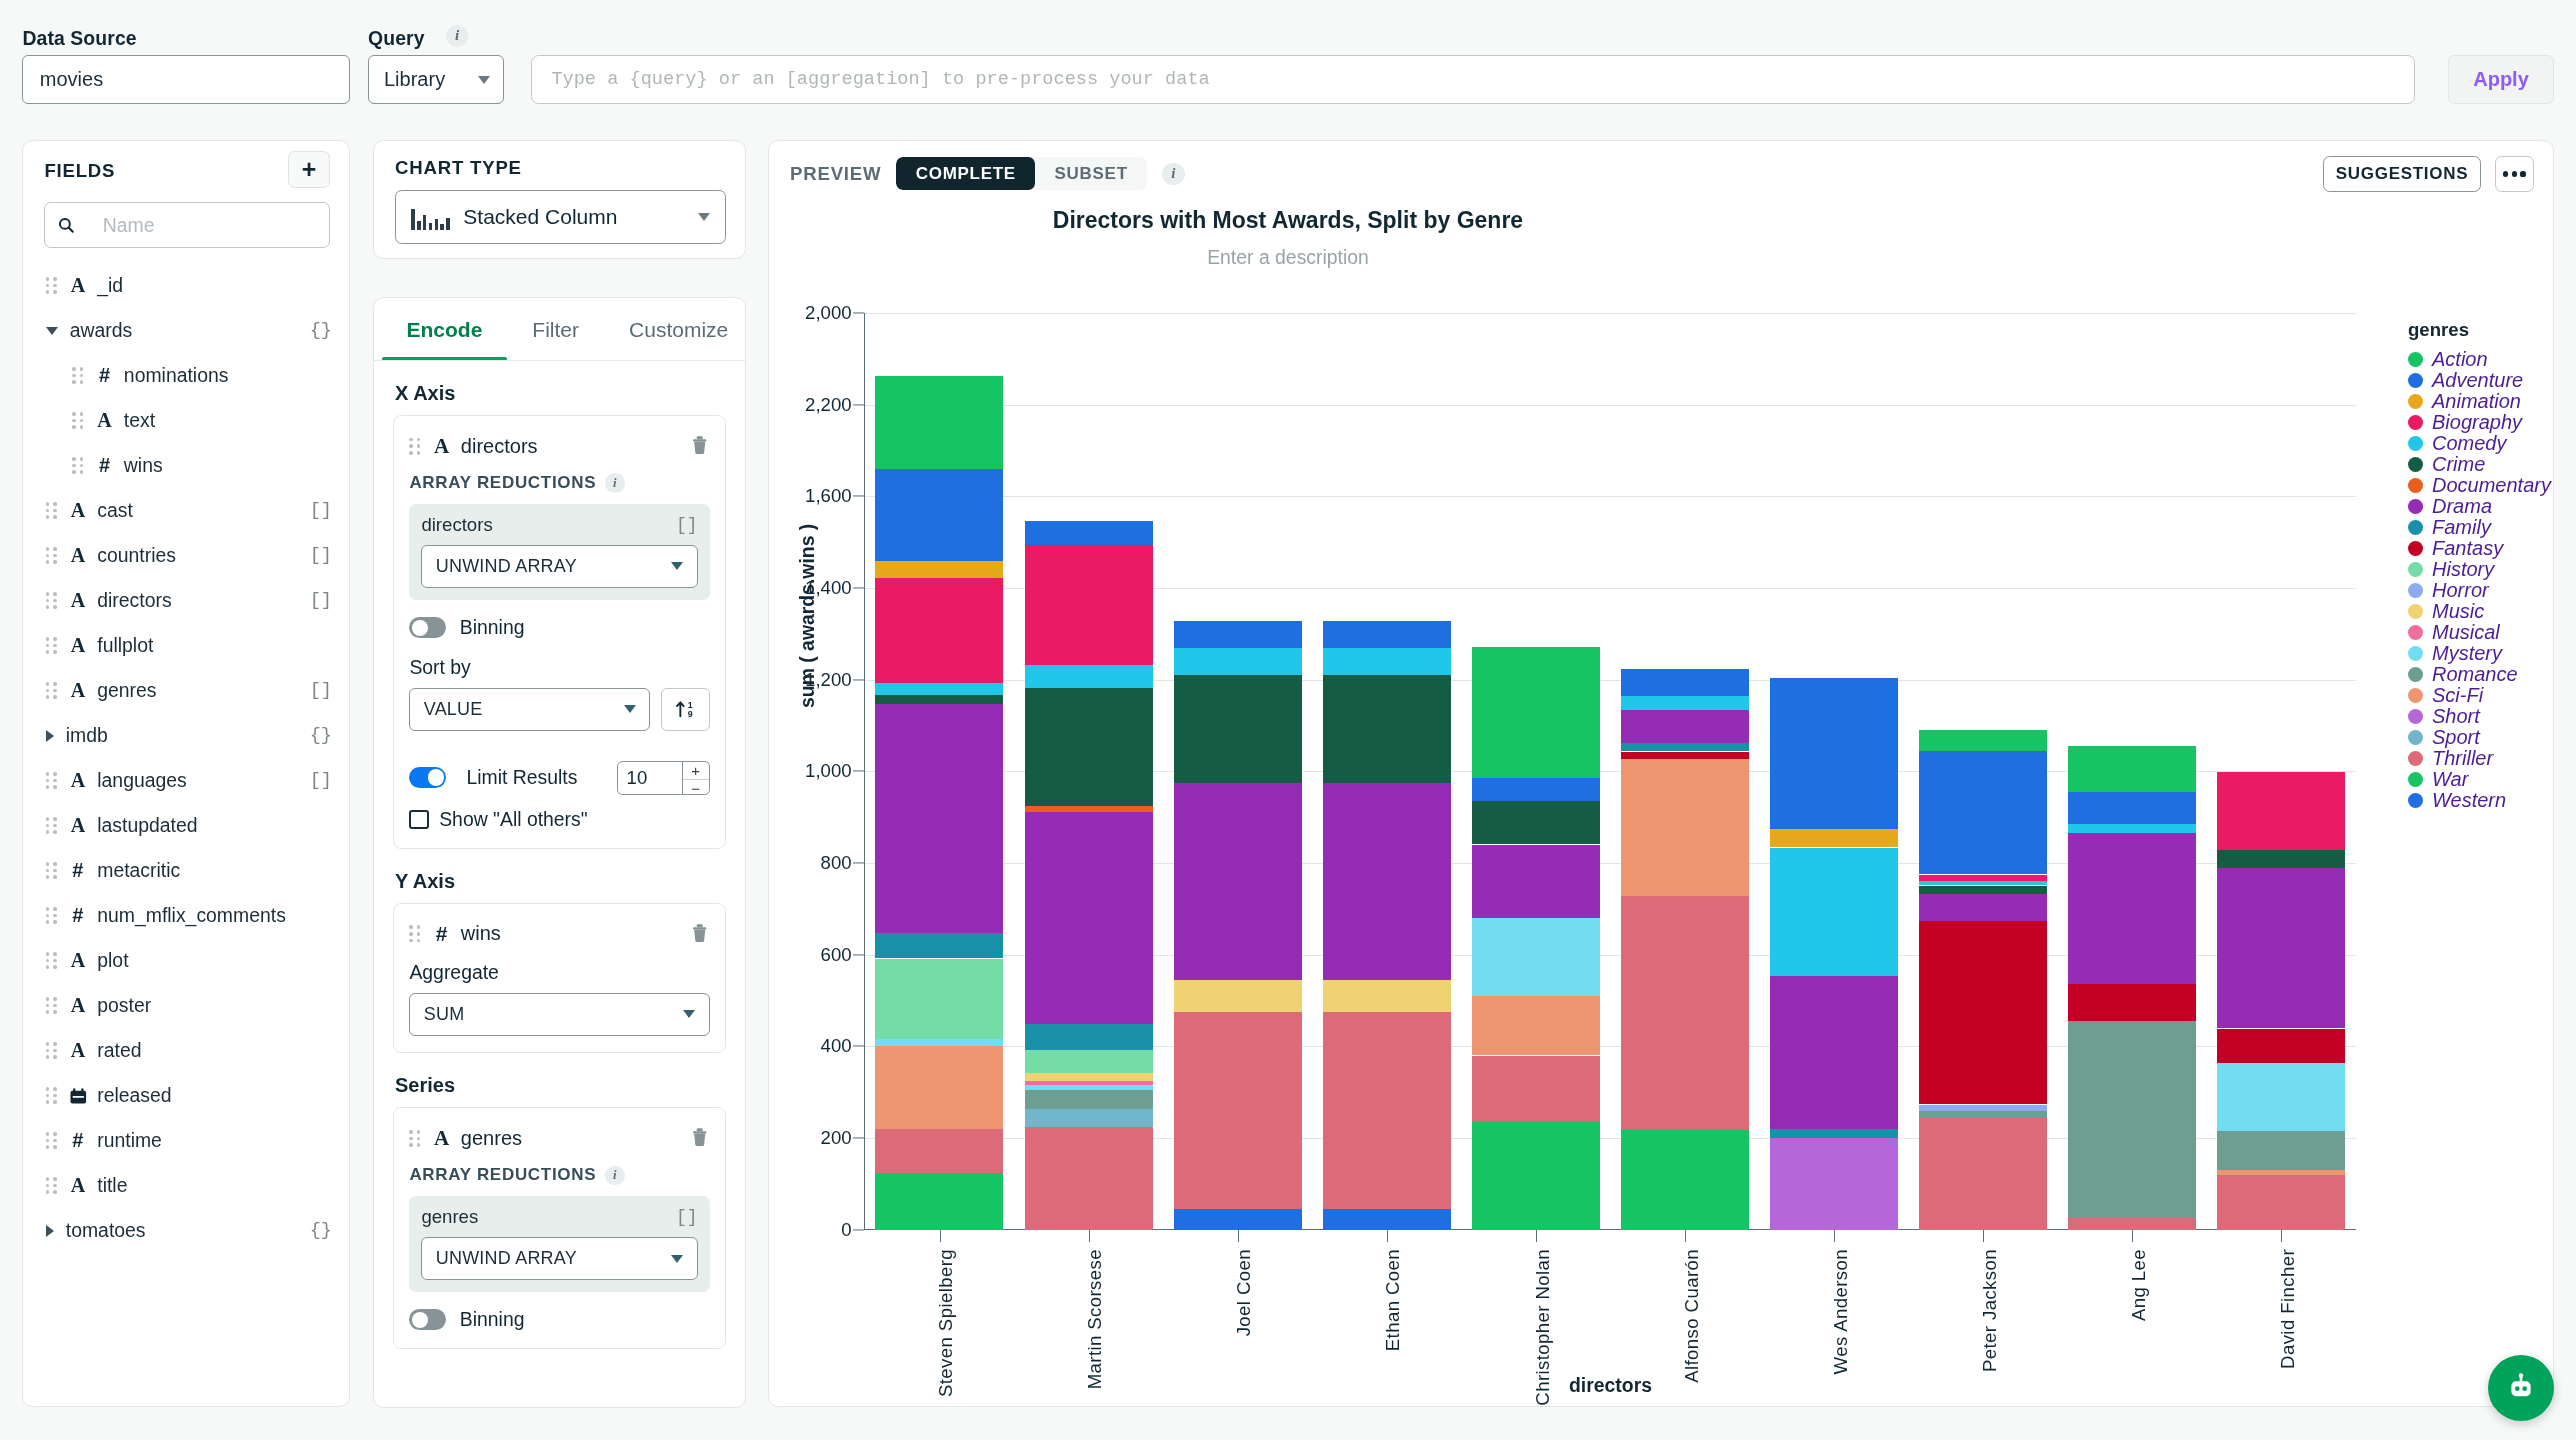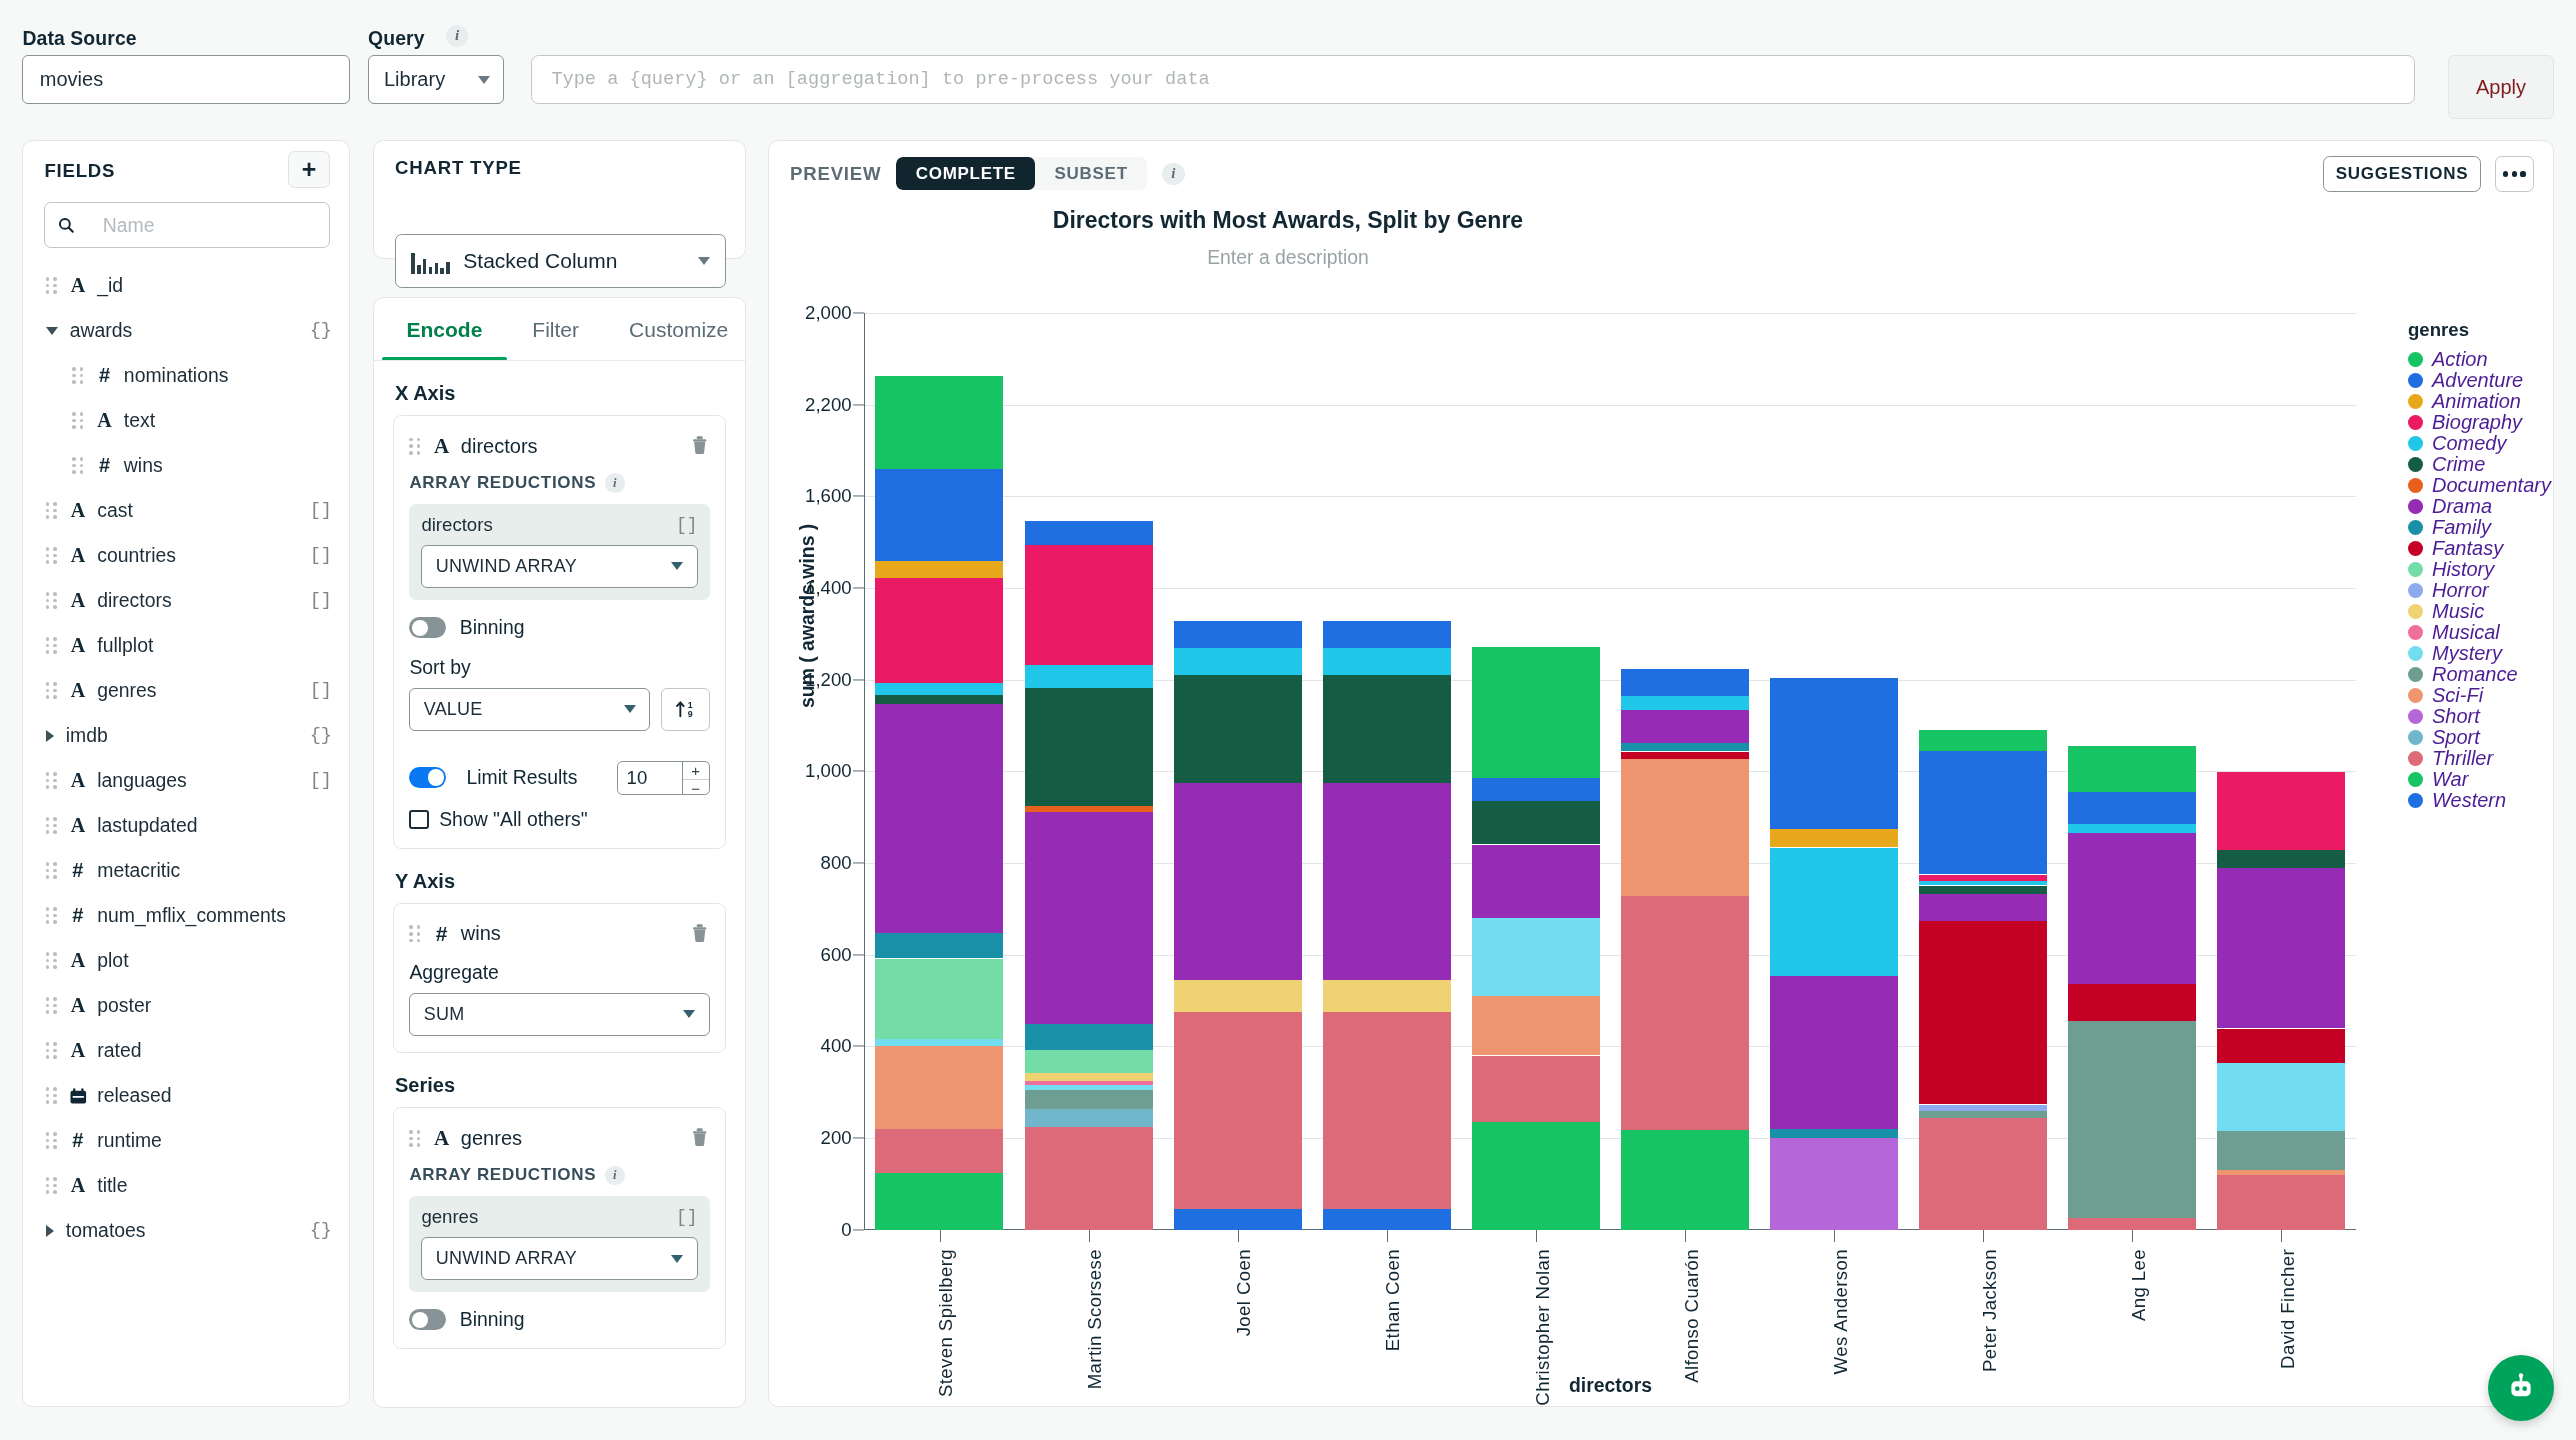--- a/index.html
+++ b/index.html
@@ -43,24 +43,24 @@
   }
   .caret { width: 0; height: 0; border-left: 6.7px solid transparent;
            border-right: 6.7px solid transparent; border-top: 8.2px solid #6b7a82; }
   .q-input {
     position: absolute; left: 531px; top: 55px; width: 1884px; height: 49px;
     border: 1.1px solid #c1c7c6; border-radius: 7.5px; background: #fff;
     display: flex; align-items: center; padding: 0 19.4px;
     font-family: "Liberation Mono", monospace; font-size: 18.6px; color: #b0b6b6;
   }
   .apply-btn {
-    position: absolute; left: 2448px; top: 55px; width: 106px; height: 64px;
+    position: absolute; left: 2448px; top: 55px; width: 106px; height: 49px;
     border: 1.1px solid #e3e6e5; border-radius: 6px; background: #f2f4f4;
     display: flex; align-items: center; justify-content: center;
-    font-size: 20px; color: #7f1d1d; cursor: pointer;
+    font-size: 20px; color: #8b5cf6; cursor: pointer; font-weight: bold;
   }
 
   
   .card {
     background: #fff; border: 1.1px solid #e3e6e5; border-radius: 10.4px;
   }
 
   
   .fields-panel { position: absolute; left: 22.4px; top: 140px; width: 328px; height: 1267px; overflow: hidden; }
   .fields-head {
@@ -102,21 +102,21 @@
   .tri { width: 0; height: 0; margin-right: 12px; flex: none; }
   .tri.down { border-left: 6.7px solid transparent; border-right: 6.7px solid transparent; border-top: 8.2px solid #3d4f58; }
   .tri.right { border-top: 6px solid transparent; border-bottom: 6px solid transparent; border-left: 8.2px solid #3d4f58; }
 
   
   .chart-type-card { position: absolute; left: 373px; top: 140px; width: 373px; height: 119px; }
   .ct-title { position: absolute; left: 21px; top: 16.4px; font-size: 18.6px; font-weight: 700; letter-spacing: 0.8px; }
   .ct-select {
     position: absolute; left: 21px; top: 49px; width: 331px; height: 54px;
     border: 1.1px solid #889397; border-radius: 6.7px; background: #fff;
-    display: flex; align-items: center; padding: 0 15px; gap: 13.4px; cursor: pointer; margin-top: 44px;
+    display: flex; align-items: center; padding: 0 15px; gap: 13.4px; cursor: pointer;
   }
   .ct-glyph { display: flex; align-items: flex-end; gap: 2.2px; height: 25px; }
   .ct-glyph i { display: block; width: 3.7px; background: #2c3e48; }
   .ct-name { font-size: 21px; color: #112733; }
   .ct-select .caret { margin-left: auto; }
 
   .encode-card { position: absolute; left: 373px; top: 297px; width: 373px; height: 1111px; overflow: hidden; }
   .tabs { display: flex; height: 63px; align-items: center; padding: 0 0 0 7.5px; position: relative; }
   .tab {
     font-size: 21px; color: #5c6c75; padding: 0 25px; height: 63px; display: flex;

